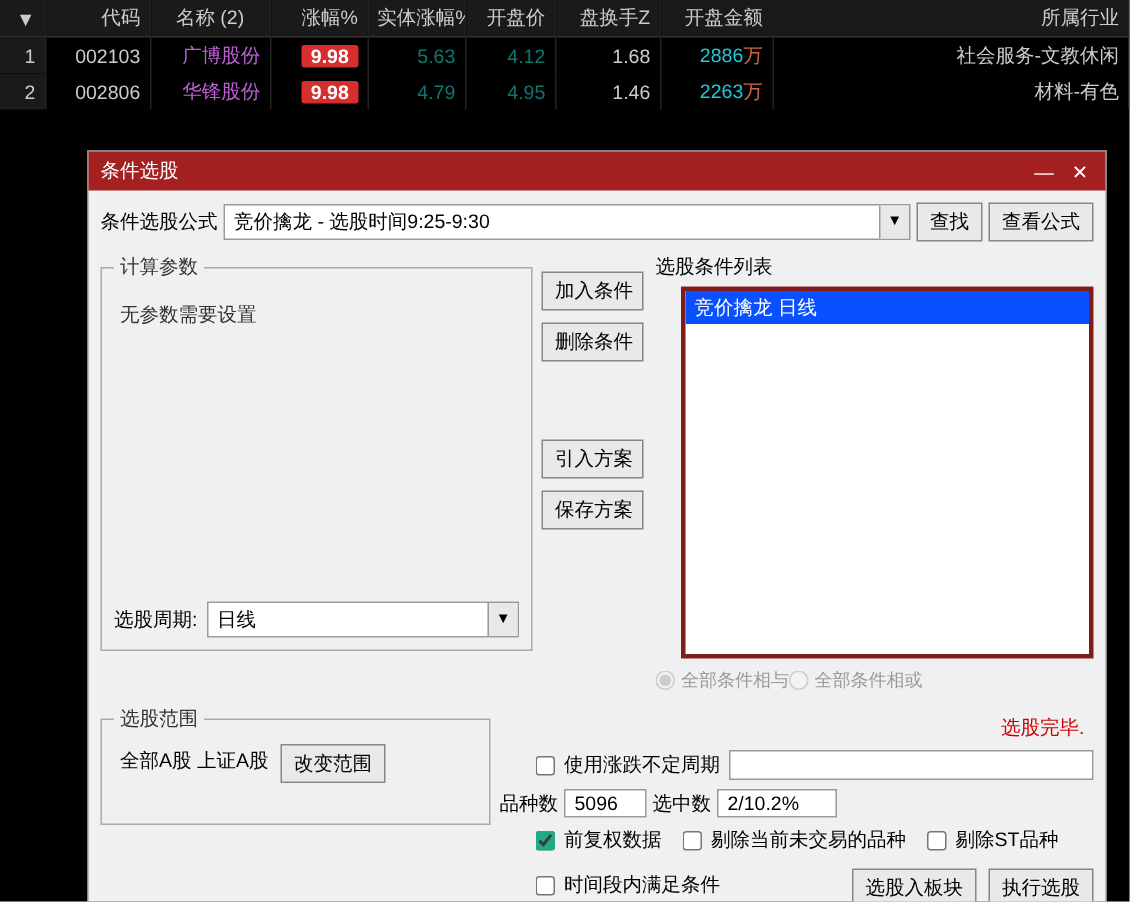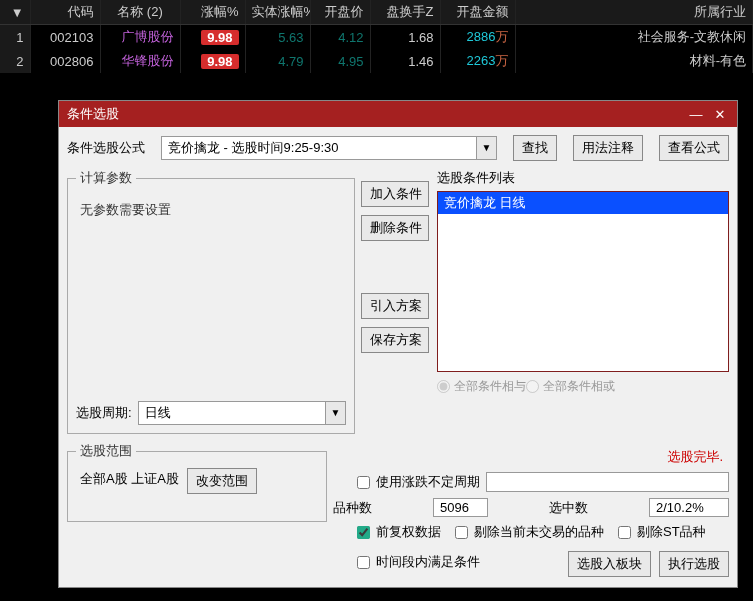--- a/index.html
+++ b/index.html
@@ -24,21 +24,21 @@
   .cyan-txt { color: #1fc8d8; }
   .unit { color: #c64; }
   
   
   .dlg { position: absolute; left: 58px; top: 100px; width: 680px; background: #f0f0f0; border: 1px solid #888; color: #000; }
   .dlg-title { background: #a52020; color: #fff; padding: 4px 8px; display: flex; align-items: center; }
   .dlg-title .t-text { flex: 1; }
   .dlg-ctrl { margin-left: 6px; cursor: pointer; width: 18px; text-align: center; }
   .dlg-body { padding: 8px 8px 10px 8px; }
   
-  .row-top { display: flex; align-items: center; gap: 16px; margin-bottom: 8px; justify-content: space-between; }
+  .row-top { display: flex; align-items: center; gap: 4px; margin-bottom: 8px; justify-content: space-between; }
   .combo { display: flex; align-items: center; border: 1px solid #999; background: #fff; height: 24px; }
   .combo-text { flex: 1; padding: 0 6px; min-width: 0; white-space: nowrap; overflow: hidden; }
   .combo-btn { width: 20px; height: 22px; border-left: 1px solid #999; background: #e8e8e8; text-align: center; font-size: 10px; cursor: pointer; line-height: 22px; }
   .formula-combo { flex: 1; min-width: 0; }
   
   .btn { background: #e9e9e9; border: 1px solid #888; padding: 3px 8px; cursor: pointer; font-size: 13px; white-space: nowrap; }
   
   .main-area { display: flex; gap: 6px; }
   .left-col { width: 288px; }
   .mid-col { width: 70px; display: flex; flex-direction: column; gap: 8px; padding-top: 12px; }
@@ -48,39 +48,39 @@
   fieldset { border: 1px solid #aaa; padding: 6px 8px 8px 8px; }
   legend { padding: 0 4px; color: #333; }
   
   .params-box { height: 200px; padding: 8px 4px; color: #333; }
   
   .period-row { display: flex; align-items: center; gap: 6px; margin-top: 8px; }
   .period-row label { white-space: nowrap; }
   .period-combo { flex: 1; }
   
   .cond-list-wrap { }
-  .cond-list { border: 1px solid #7f1d1d; background: #fff; height: 181px; overflow: auto; }
+  .cond-list { border: 3px solid #7f1d1d; background: #fff; height: 248px; overflow: auto; margin-left: 17px; }
   .cond-item { padding: 2px 6px; cursor: pointer; }
   .cond-item.sel { background: #0a50ff; color: #fff; }
   
   .radio-row { display: flex; margin-top: 6px; color: #999; font-size: 12px; }
   .radio-row label { display: flex; align-items: center; gap: 4px; }
   .radio-row input { accent-color: #888; }
   
   .range-box { margin-top: 8px; display: flex; gap: 6px; }
   .range-left { width: 260px; }
   .range-text { margin: 4px 0 8px 4px; }
   .range-left fieldset { height: 80px; }
   
   .right-bottom { flex: 1; display: flex; flex-direction: column; gap: 6px; padding-top: 6px; }
   .status-line { text-align: right; color: #c00; padding-right: 6px; }
   .chk-row { display: flex; align-items: center; gap: 6px; padding-left: 24px; }
   .chk-row input[type="checkbox"] { accent-color: #2a8; }
   .inline-input { border: 1px solid #999; background: #fff; height: 20px; padding: 0 4px; }
-  .count-row { display: flex; align-items: center; gap: 4px; justify-content: space-between; }
+  .count-row { display: flex; align-items: center; gap: 4px; justify-content: flex-start; }
   .count-box { border: 1px solid #999; background: #fff; padding: 1px 6px; min-width: 55px; }
   
   .bottom-btns { display: flex; justify-content: flex-end; gap: 8px; margin-top: 4px; }
   .gap-lg { height: 36px; }
 </style>
 </head>
 <body>
 
 <div class="top-table">
 <table class="tbl">
@@ -131,21 +131,20 @@
     <span class="dlg-ctrl">✕</span>
   </div>
   <div class="dlg-body">
     <div class="row-top">
       <span>条件选股公式</span>
       <div class="combo formula-combo">
         <span class="combo-text">竞价擒龙   - 选股时间9:25-9:30</span>
         <span class="combo-btn">▼</span>
       </div>
       <button class="btn">查找</button>
-      <button class="btn">用法注释</button>
       <button class="btn">查看公式</button>
     </div>
 
     <div class="main-area">
       <div class="left-col">
         <fieldset>
           <legend>计算参数</legend>
           <div class="params-box">无参数需要设置</div>
           <div class="period-row">
             <label>选股周期:</label>

